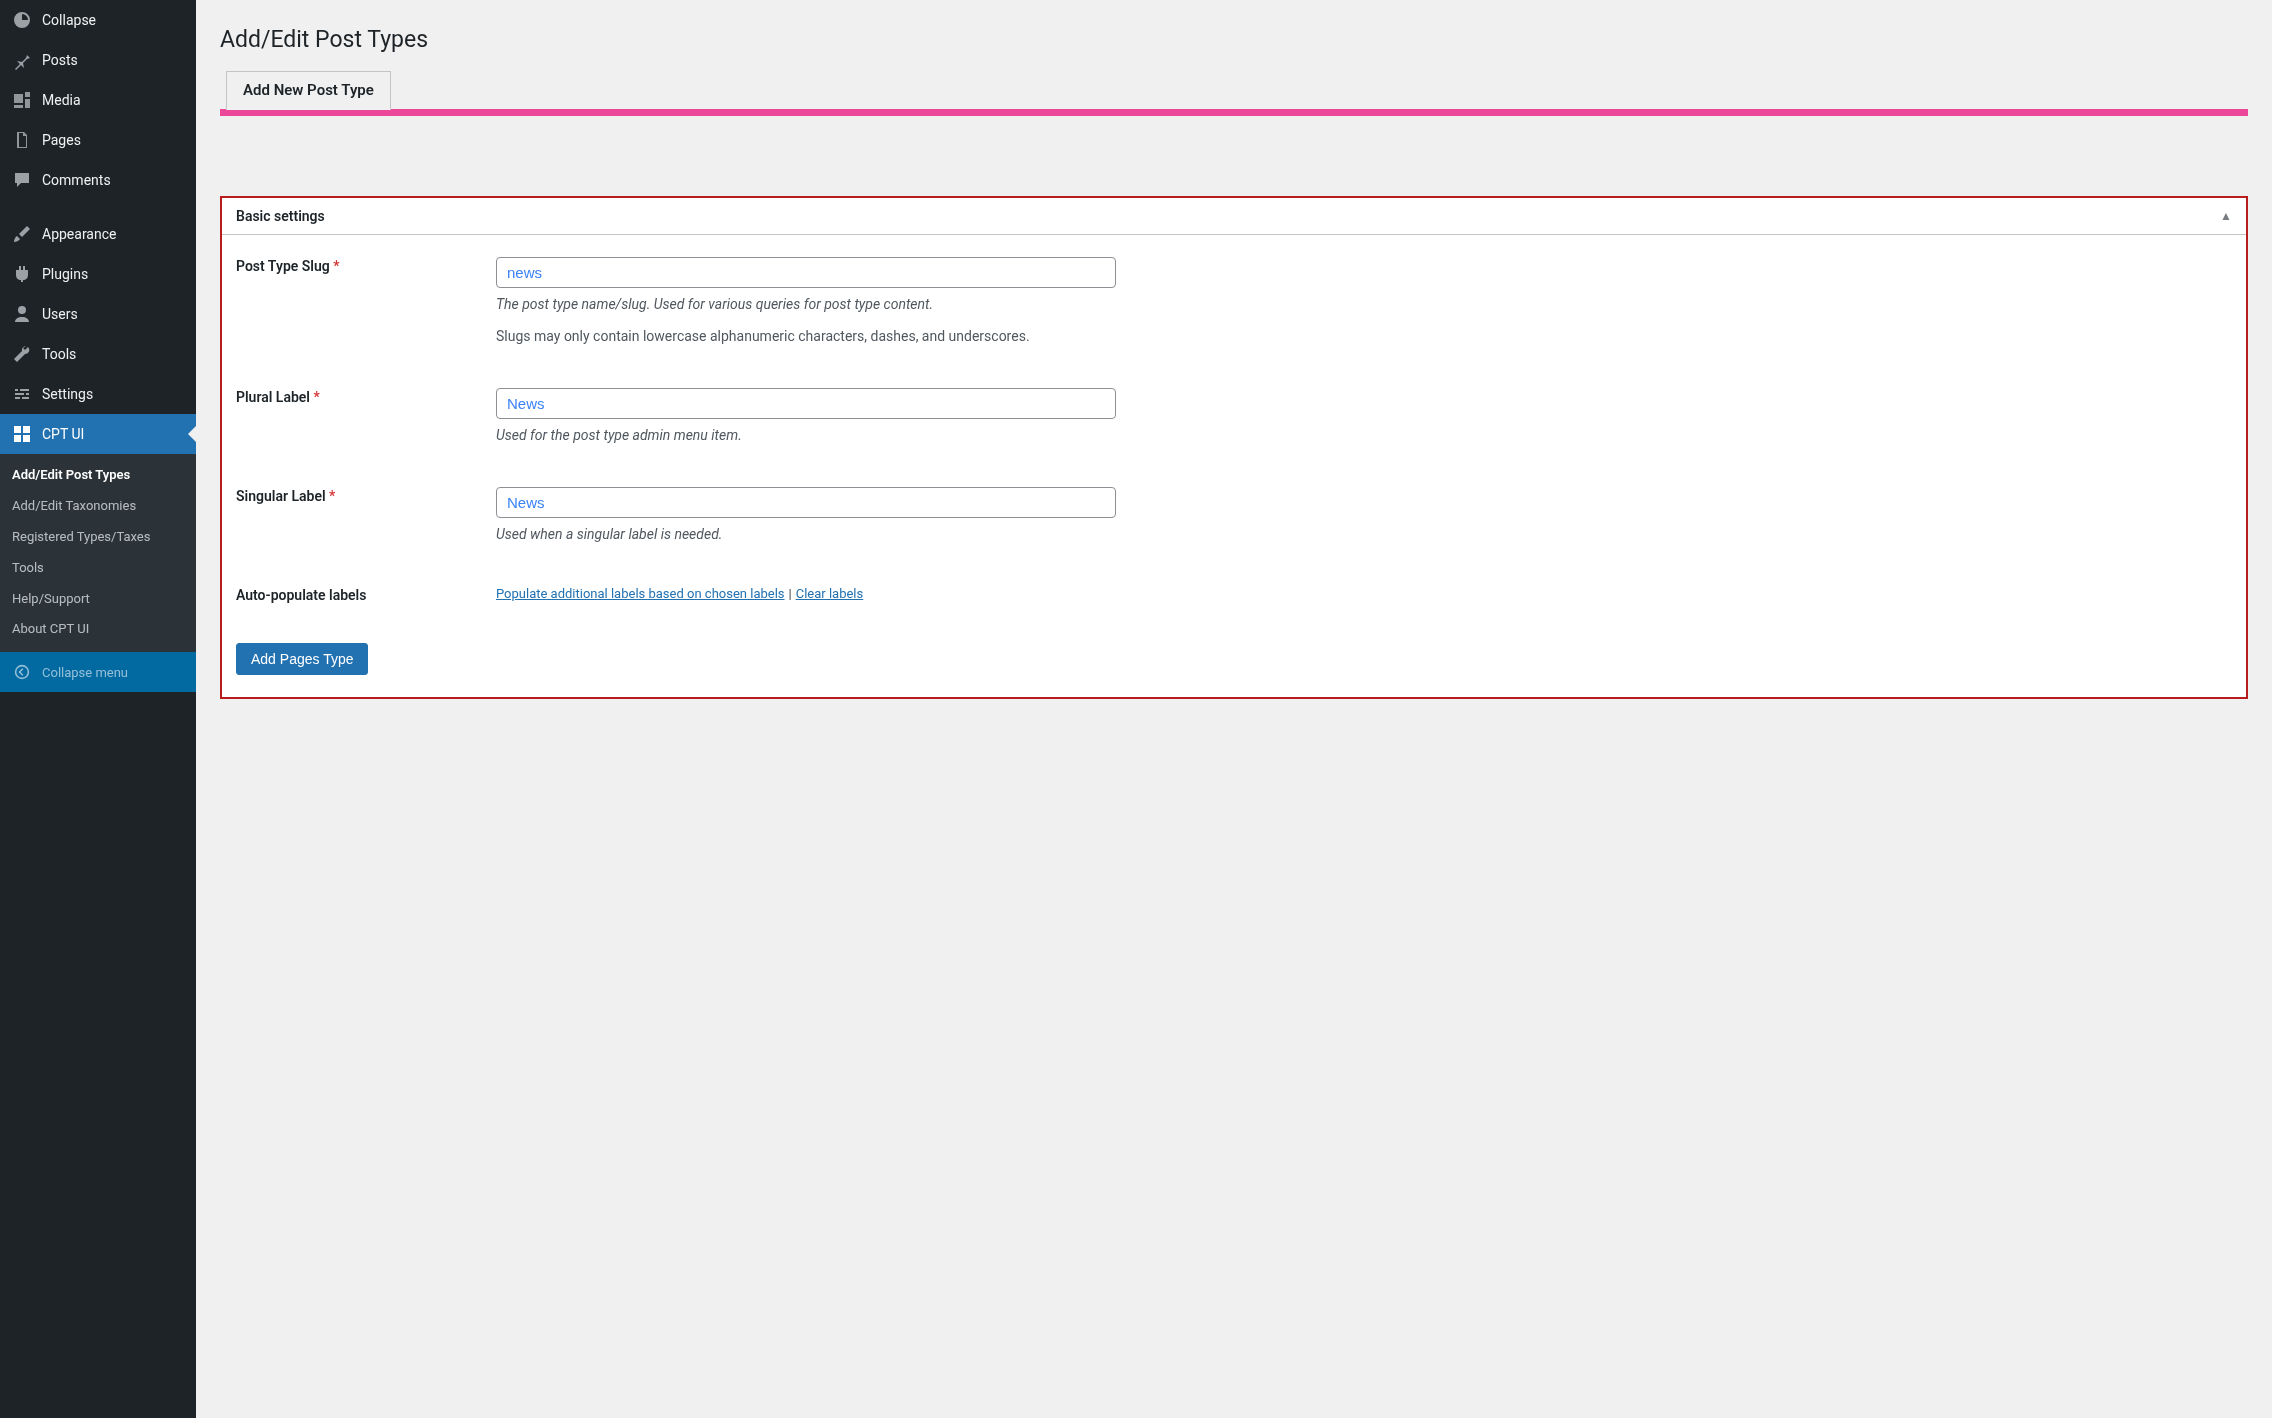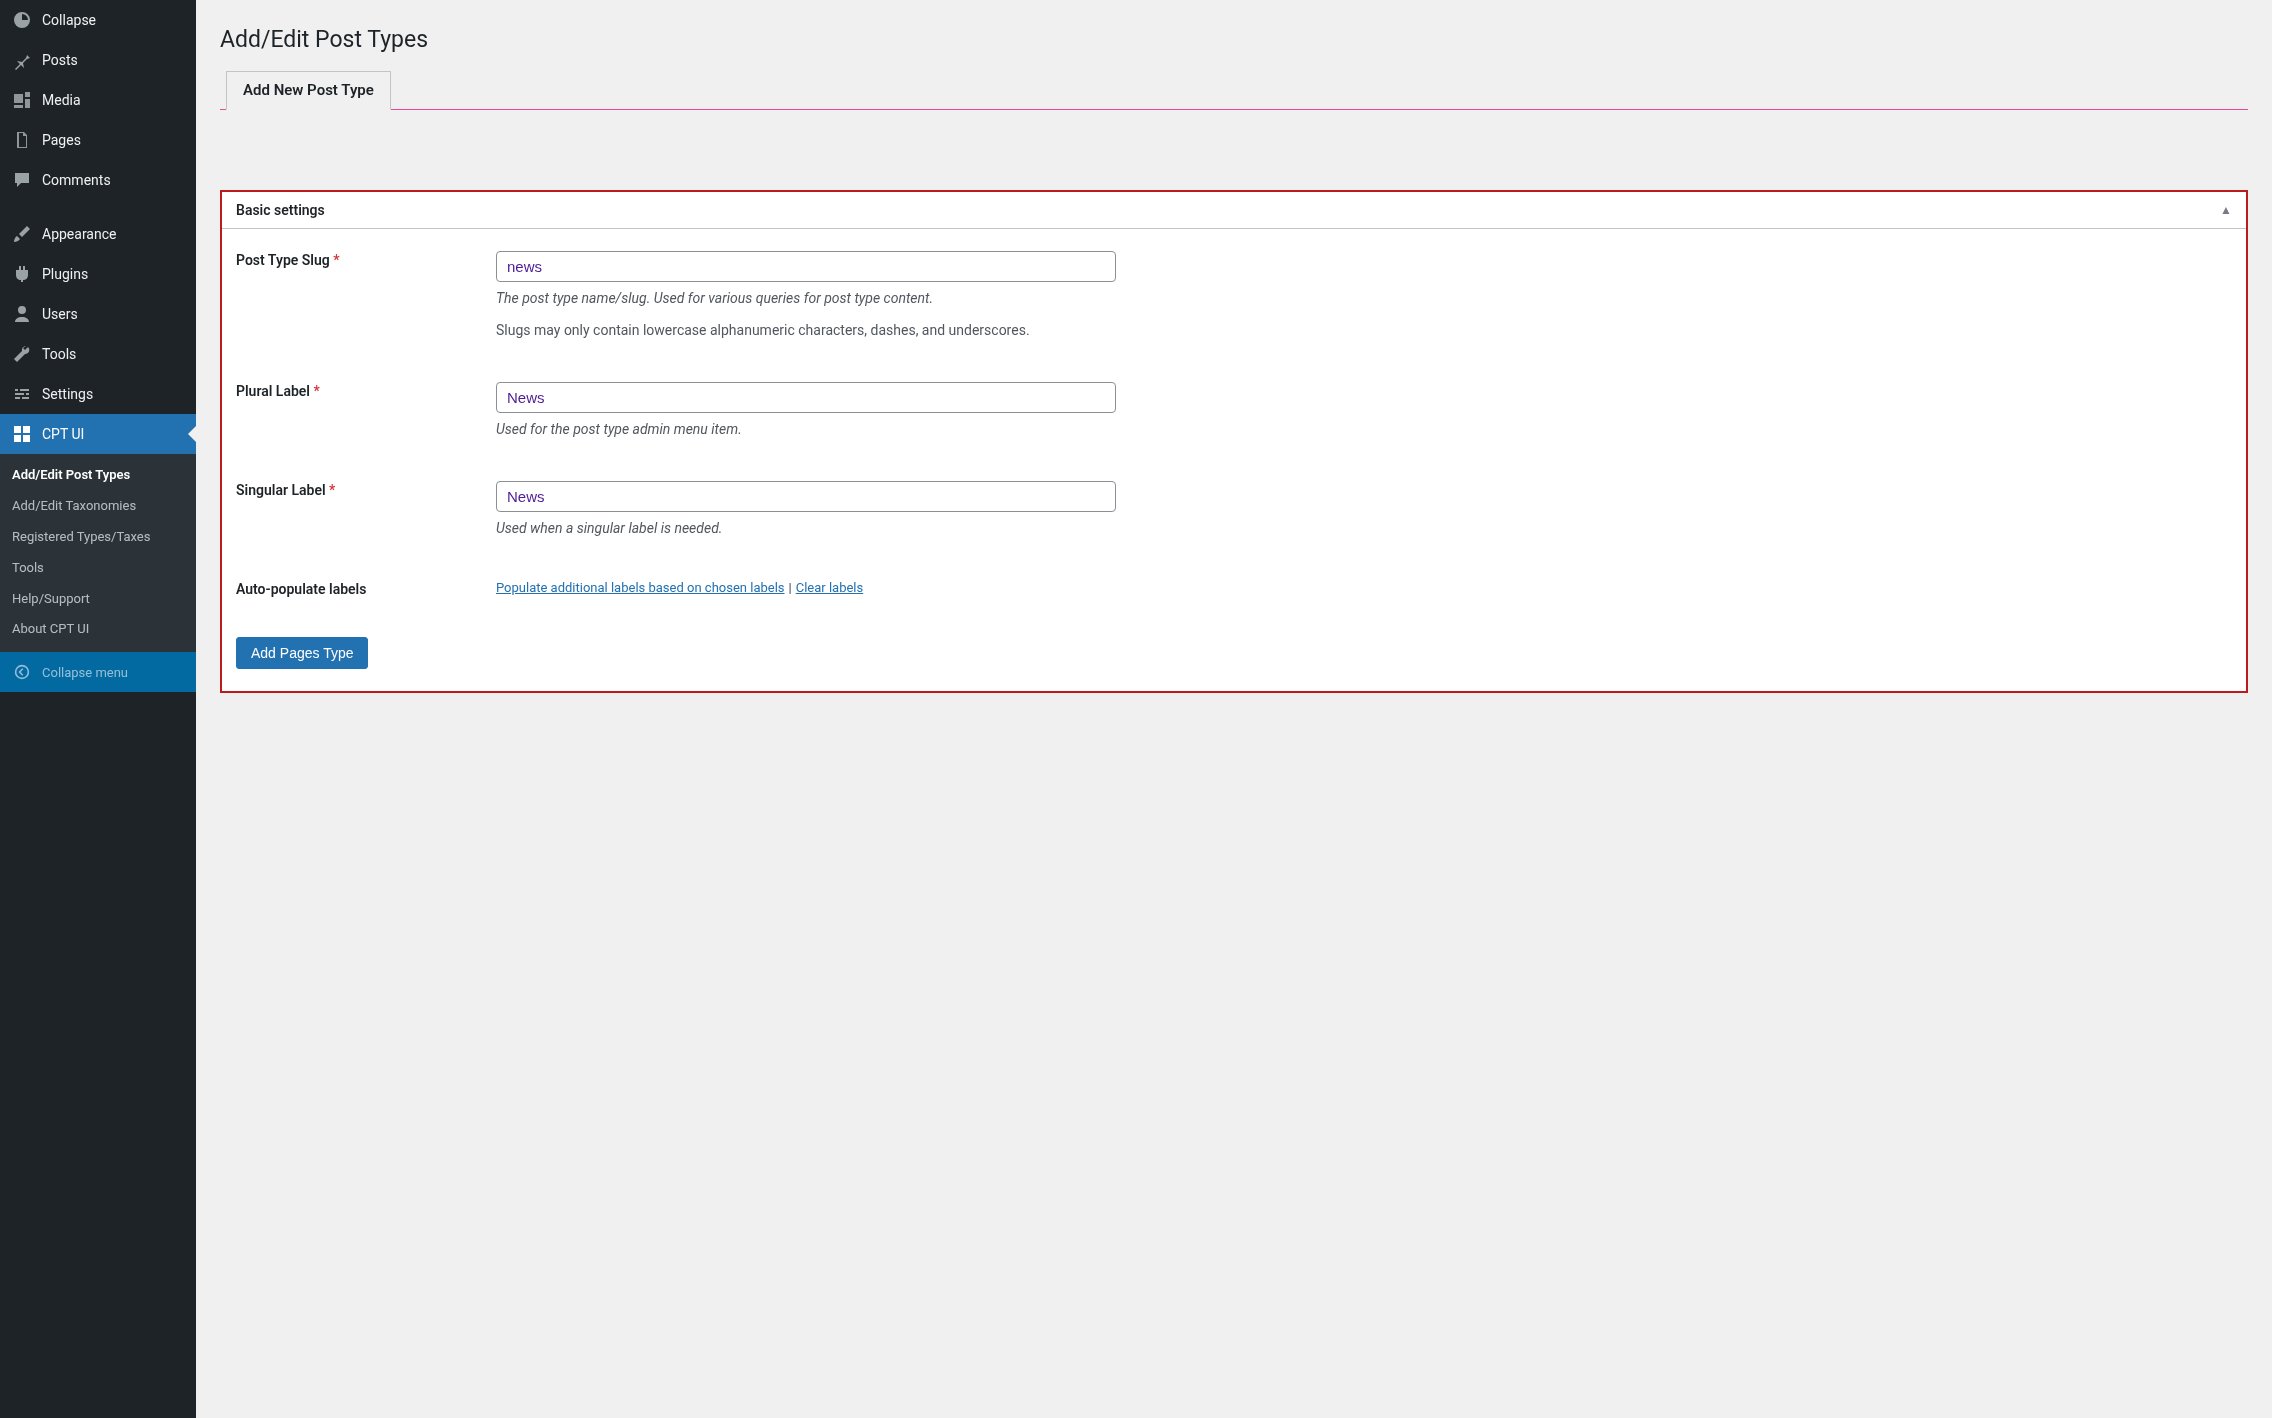--- a/index.html
+++ b/index.html
@@ -90,21 +90,21 @@
     }
     .page-title {
       font-size: 23px;
       font-weight: 400;
       color: #1d2327;
       margin: 6px 0 18px;
     }
 
     
     .nav-tab-wrapper {
-      border-bottom: 1px solid #ec4899;
+      border-bottom: 7px solid #ec4899;
       margin-bottom: 9px;
     }
     .nav-tab {
       display: inline-block;
       padding: 9px 16px 10px;
       border: 1px solid #c3c4c7;
       border-bottom: none;
       background: #dcdcde;
       color: #50575e;
       font-size: 15px;
@@ -151,21 +151,21 @@
     }
     .required { color: #d63638; }
     input[type="text"] {
       width: 620px;
       max-width: 100%;
       padding: 6px 10px;
       font-size: 15px;
       border: 1px solid #8c8f94;
       border-radius: 4px;
       background: #fff;
-      color: #4c1d95;
+      color: #3b82f6;
     }
     .description {
       font-style: italic;
       font-size: 14px;
       color: #50575e;
       margin-top: 8px;
     }
     .description.normal { font-style: normal; margin-top: 16px; }
     .link { color: #2271b1; text-decoration: underline; cursor: pointer; }
     .sep { color: #3c434a; padding: 0 4px; }

